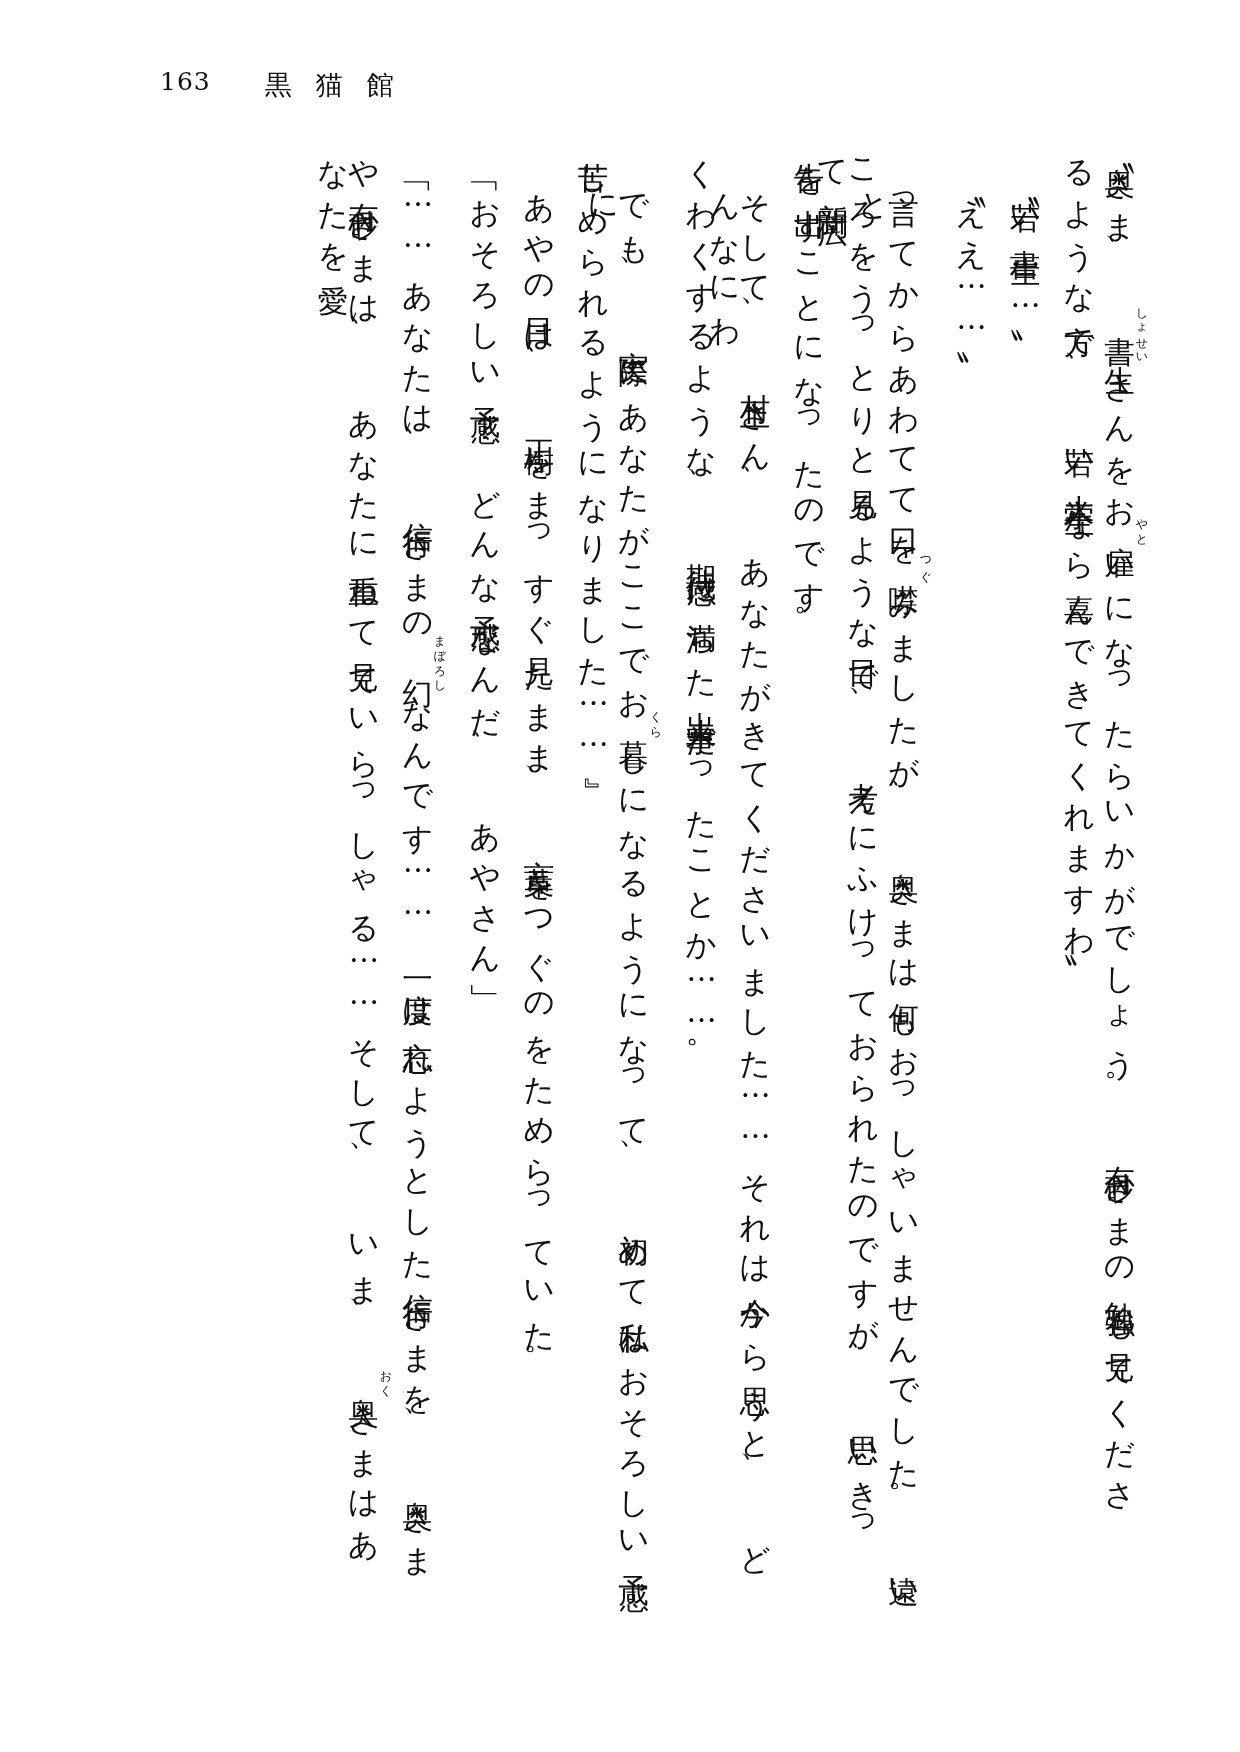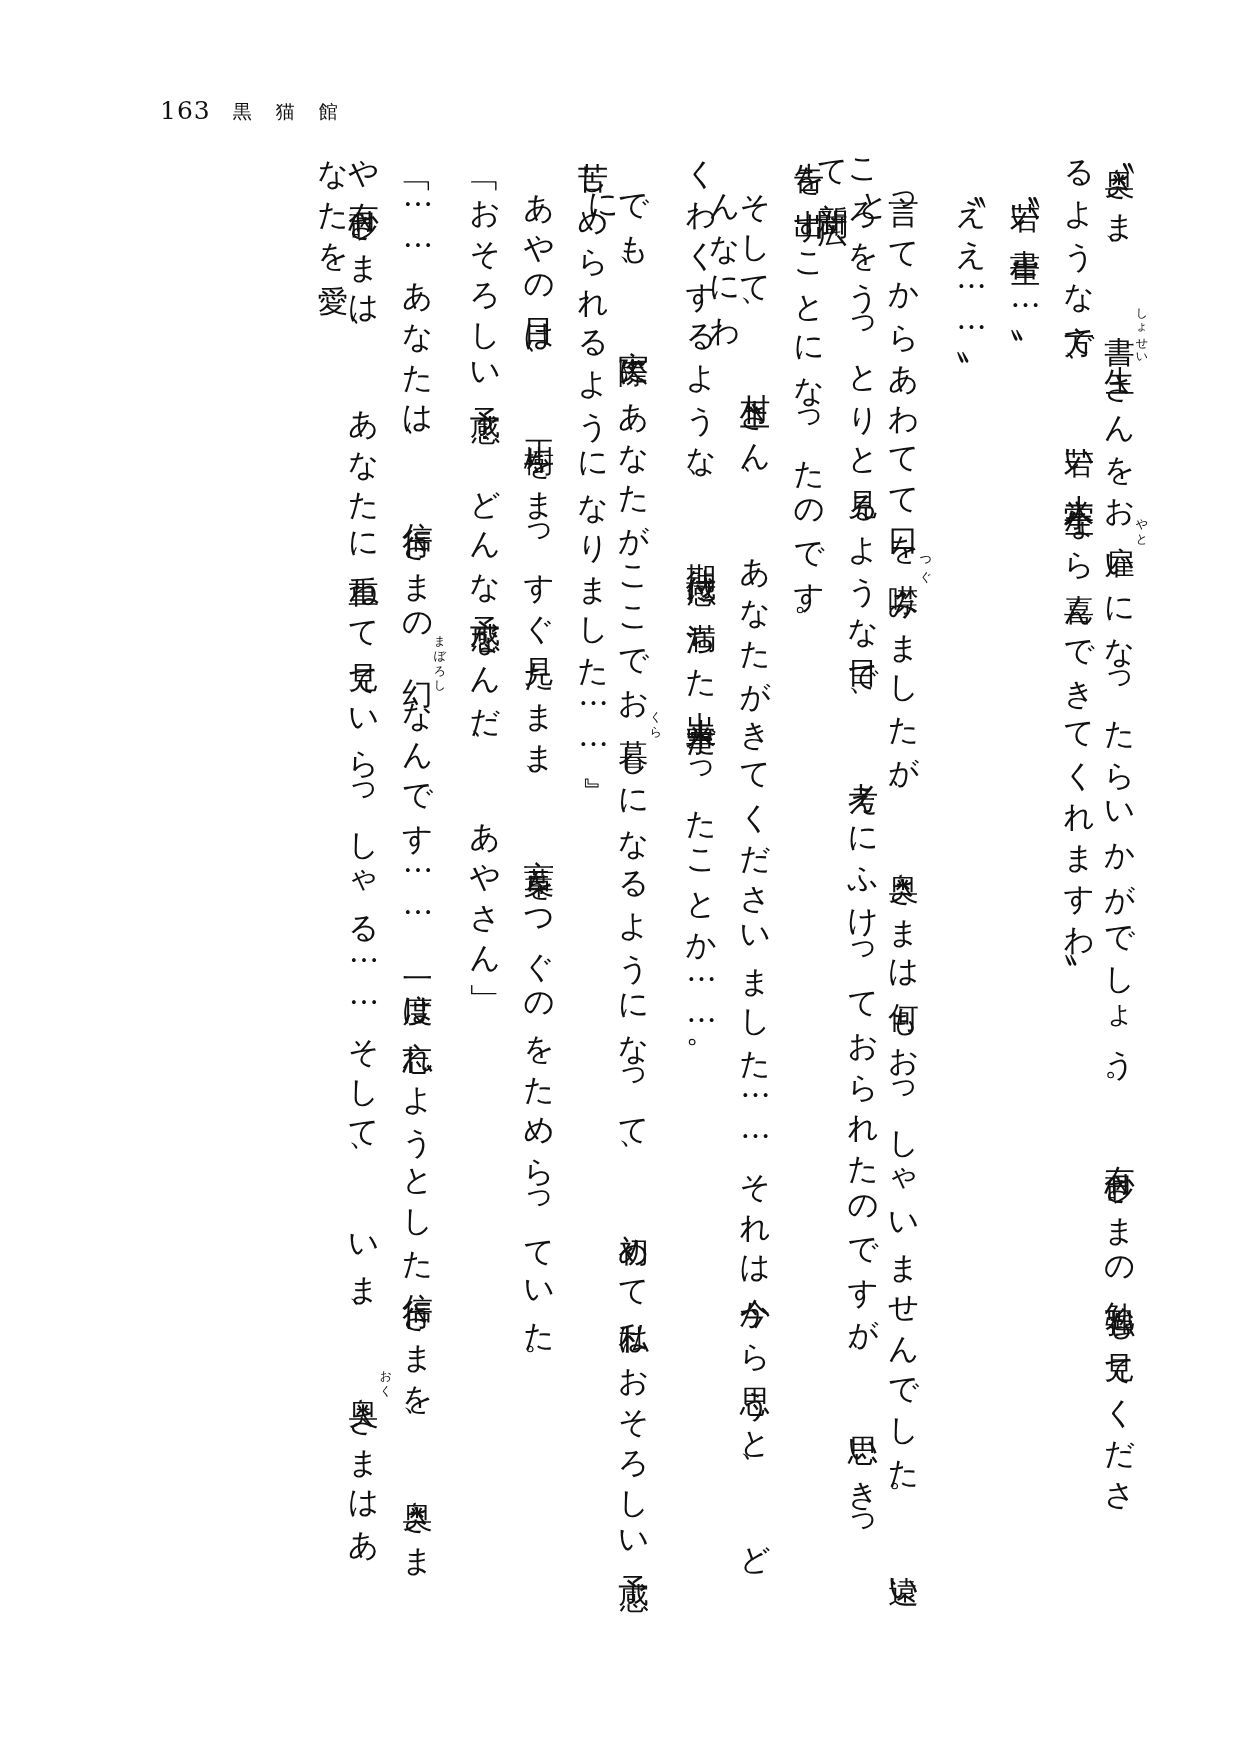--- a/index.html
+++ b/index.html
@@ -13,33 +13,33 @@
     height: 1752px;
     background: #ffffff;
     overflow: hidden;
     font-family: "DejaVu Serif", "Liberation Serif", serif;
     color: #111111;
   }
 
   
   .header {
     position: absolute;
-    top: 96px;
+    top: 67px;
     left: 160px;
     display: flex;
-    align-items: flex-end;
-    gap: 22px;
+    align-items: flex-start;
+    gap: 54px;
   }
   .header .page-num {
     font-size: 25px;
     letter-spacing: 1px;
     color: #111;
   }
   .header .book-title {
-    font-size: 19px;
+    font-size: 27px;
     letter-spacing: 24px;
     color: #111;
   }
 
   
   .body-area {
     position: absolute;
     top: 138px;
     right: 92px;
     height: 1430px;

